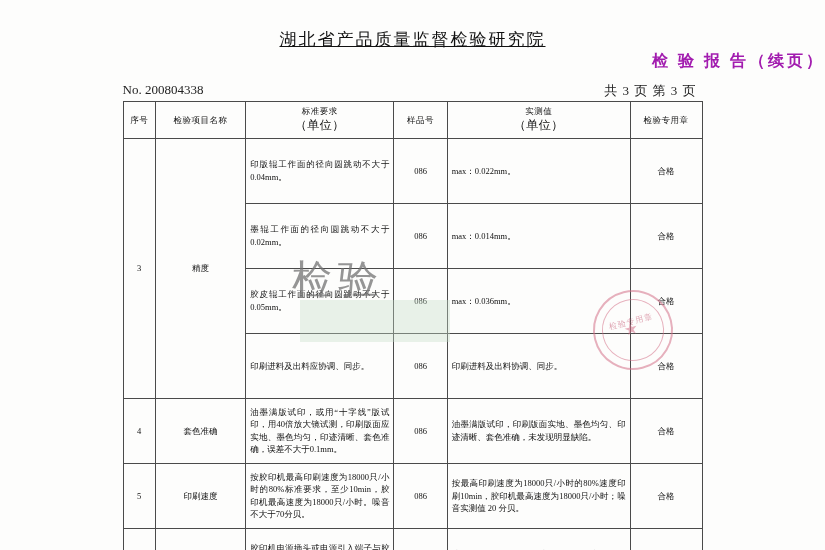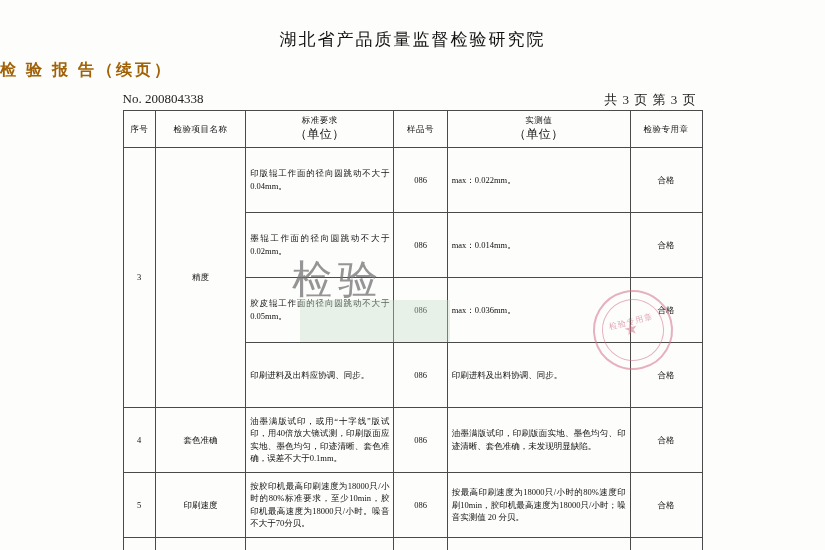--- a/index.html
+++ b/index.html
@@ -22,28 +22,28 @@
     background: #fdfdfc;
   }
   .doc-title {
     text-align: center;
     font-family: "Liberation Serif", serif;
     font-size: 17px;
     letter-spacing: 2px;
     color: #111;
     padding-top: 28px;
     font-weight: normal;
+    text-decoration: underline;
   }
   .doc-subtitle {
-    text-align: left;
+    text-align: right;
     font-family: "Liberation Serif", serif;
     font-size: 16px;
     letter-spacing: 3px;
-    color: #a16207;
-    margin-top: 9px;
+    color: #a21caf;
     font-weight: bold;
   }
   .meta-row {
     position: relative;
     width: 580px;
     margin: 10px auto 0 auto;
     height: 16px;
     font-size: 13px;
     color: #222;
   }

